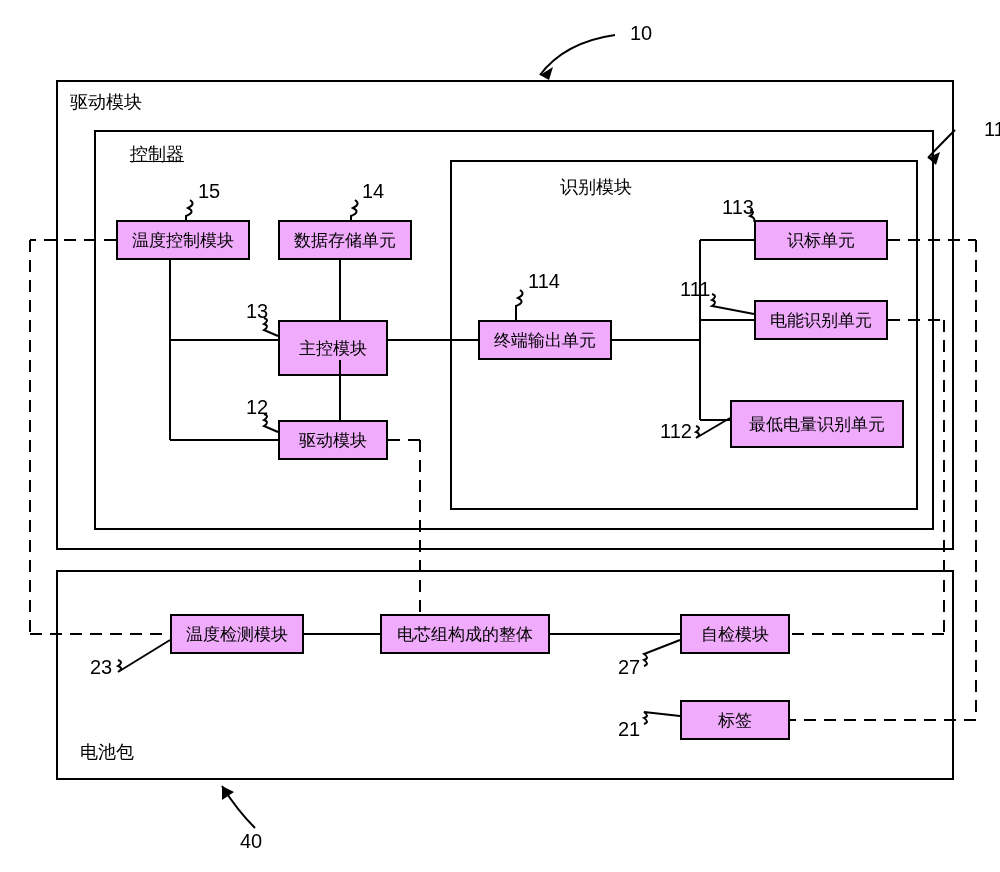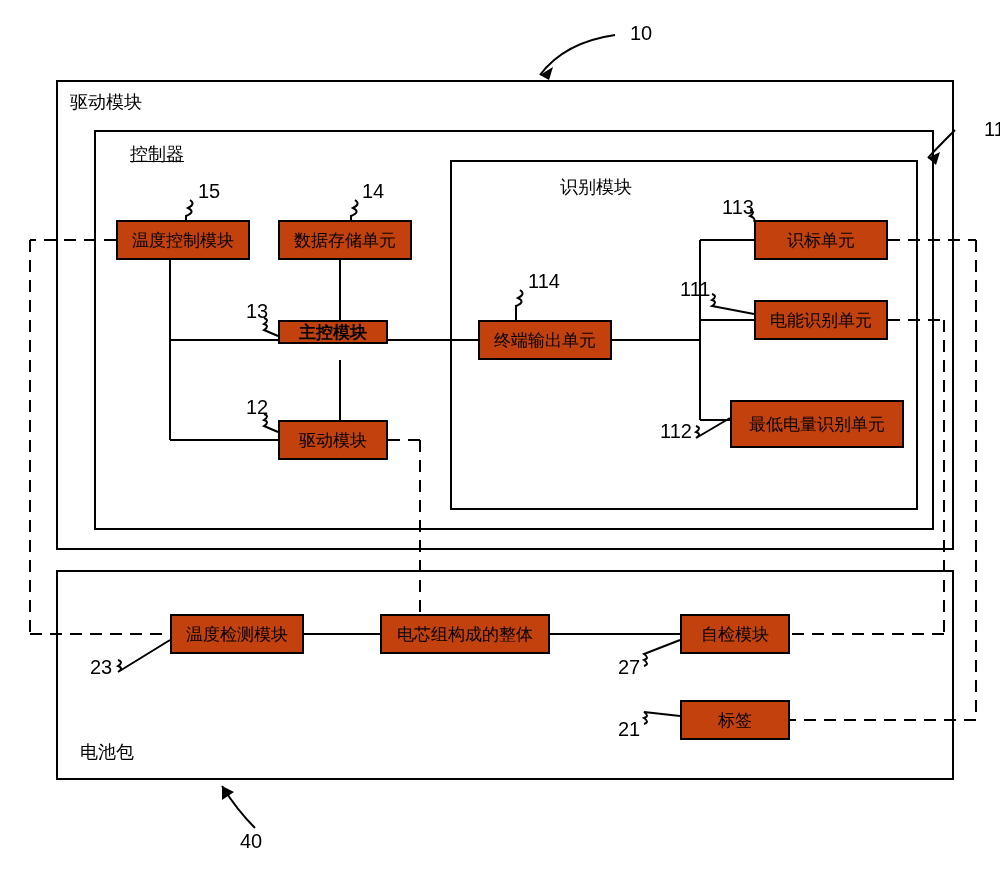--- a/index.html
+++ b/index.html
@@ -22,21 +22,21 @@
   }
   .label-in {
     position: absolute;
     font-size: 18px;
     white-space: nowrap;
   }
   .module {
     position: absolute;
     border: 2px solid #000;
     box-sizing: border-box;
-    background: #c2410c;
+    background: #f0abfc;
     display: flex;
     align-items: center;
     justify-content: center;
     font-size: 17px;
     text-align: center;
     padding: 2px 4px;
   }
   .num {
     position: absolute;
     font-size: 20px;
@@ -66,21 +66,21 @@
 
   <div class="box" style="left:450px; top:160px; width:468px; height:350px;"></div>
   <span class="label-in" style="left:560px; top:175px;">识别模块</span>
 
   <div class="module" style="left:116px; top:220px; width:134px; height:40px;">
     <span>温度控制模块</span>
   </div>
   <div class="module" style="left:278px; top:220px; width:134px; height:40px;">
     <span>数据存储单元</span>
   </div>
-  <div class="module" style="left:278px; top:320px; width:110px; height:24px;font-weight:bold;">
+  <div class="module" style="left:278px; top:320px; width:110px; height:56px;">
     <span>主控模块</span>
   </div>
   <div class="module" style="left:278px; top:420px; width:110px; height:40px;">
     <span>驱动模块</span>
   </div>
 
   <div class="module" style="left:478px; top:320px; width:134px; height:40px;">
     <span>终端输出单元</span>
   </div>
   <div class="module" style="left:754px; top:220px; width:134px; height:40px;">

